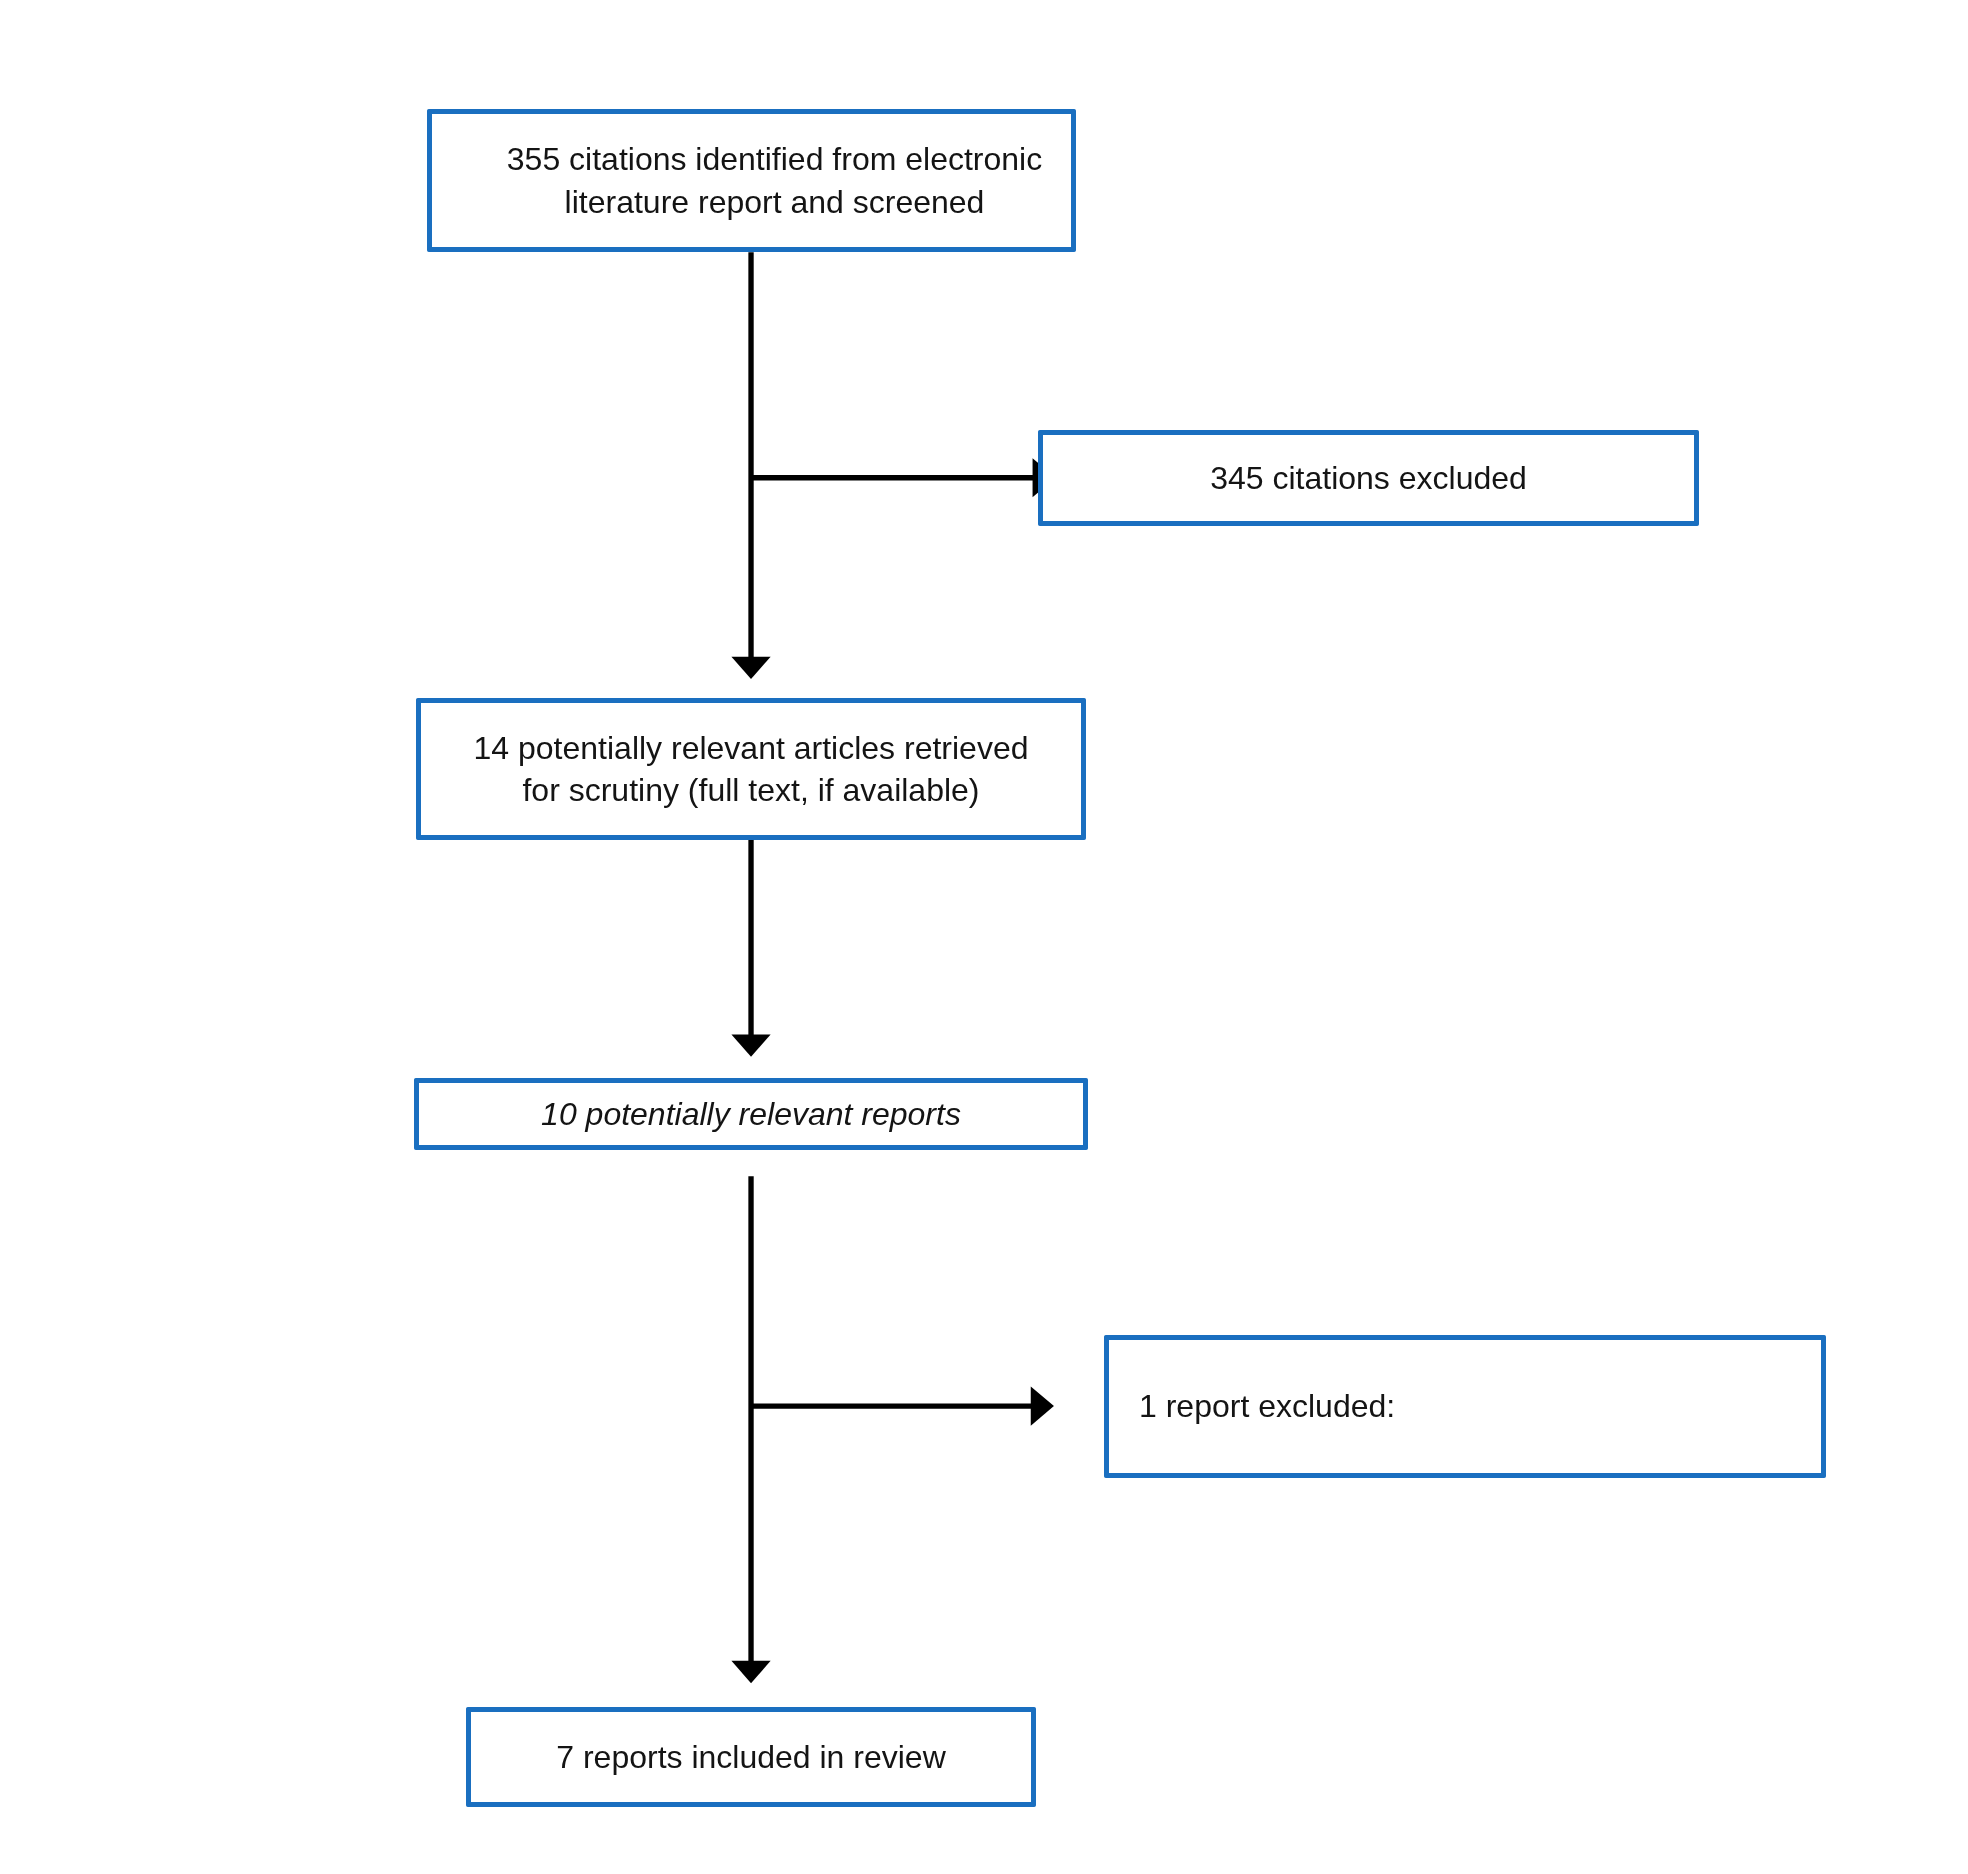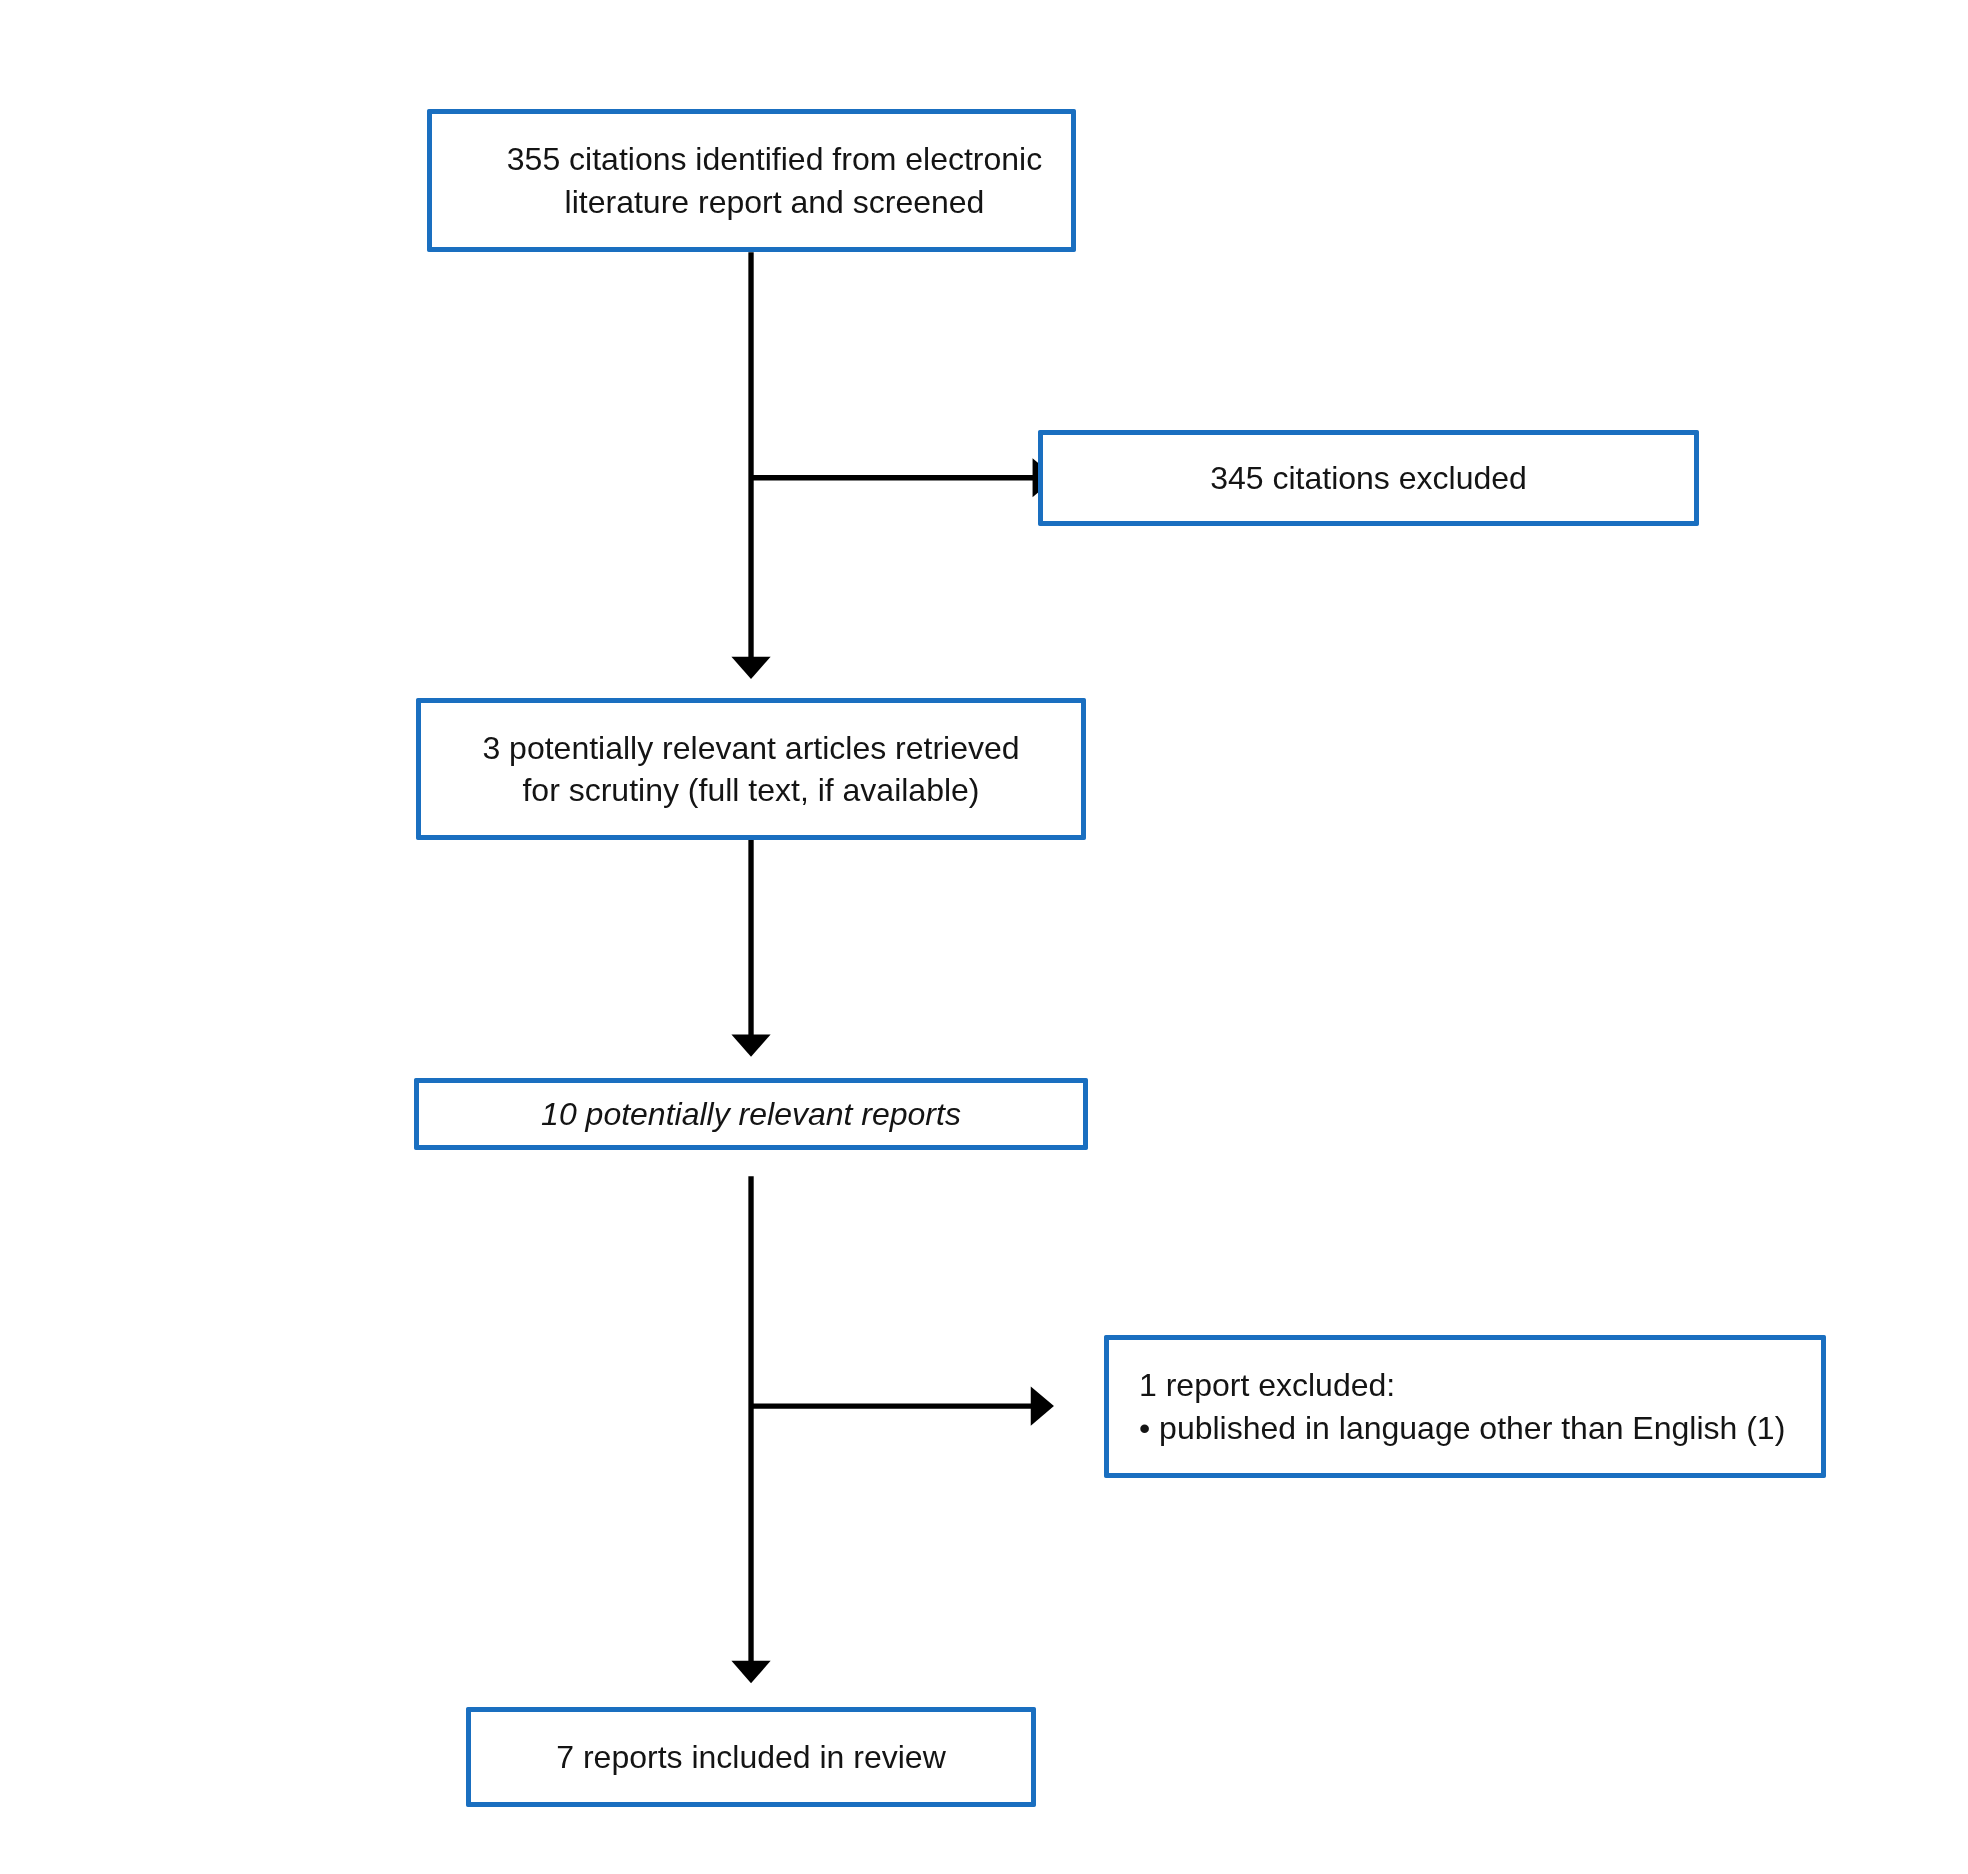--- a/index.html
+++ b/index.html
@@ -90,31 +90,30 @@
   <div class="box" style="left:427px; top:109px; width:649px; height:143px;padding-left:46px;">
     <span class="line">355 citations identified from electronic</span>
     <span class="line">literature report and screened</span>
   </div>
 
   <div class="box" style="left:1038px; top:430px; width:661px; height:96px;">
     <span class="line">345 citations excluded</span>
   </div>
 
   <div class="box" style="left:416px; top:698px; width:670px; height:142px;">
-    <span class="line">3 potentially relevant articles retrieved</span>
+    <span class="line">14 potentially relevant articles retrieved</span>
     <span class="line">for scrutiny (full text, if available)</span>
   </div>
 
   <div class="box" style="left:414px; top:1078px; width:674px; height:72px;font-style:italic;">
     <span class="line">10 potentially relevant reports</span>
   </div>
 
   <div class="box box--left" style="left:1072px; top:1335px; width:722px; height:143px;">
     <span class="line">1 report excluded:</span>
-    <span class="line">• published in language other than English (1)</span>
   </div>
 
   <div class="box" style="left:466px; top:1707px; width:570px; height:100px;">
     <span class="line">7 reports included in review</span>
   </div>
 
 </div>
 
 
 </body></html>

